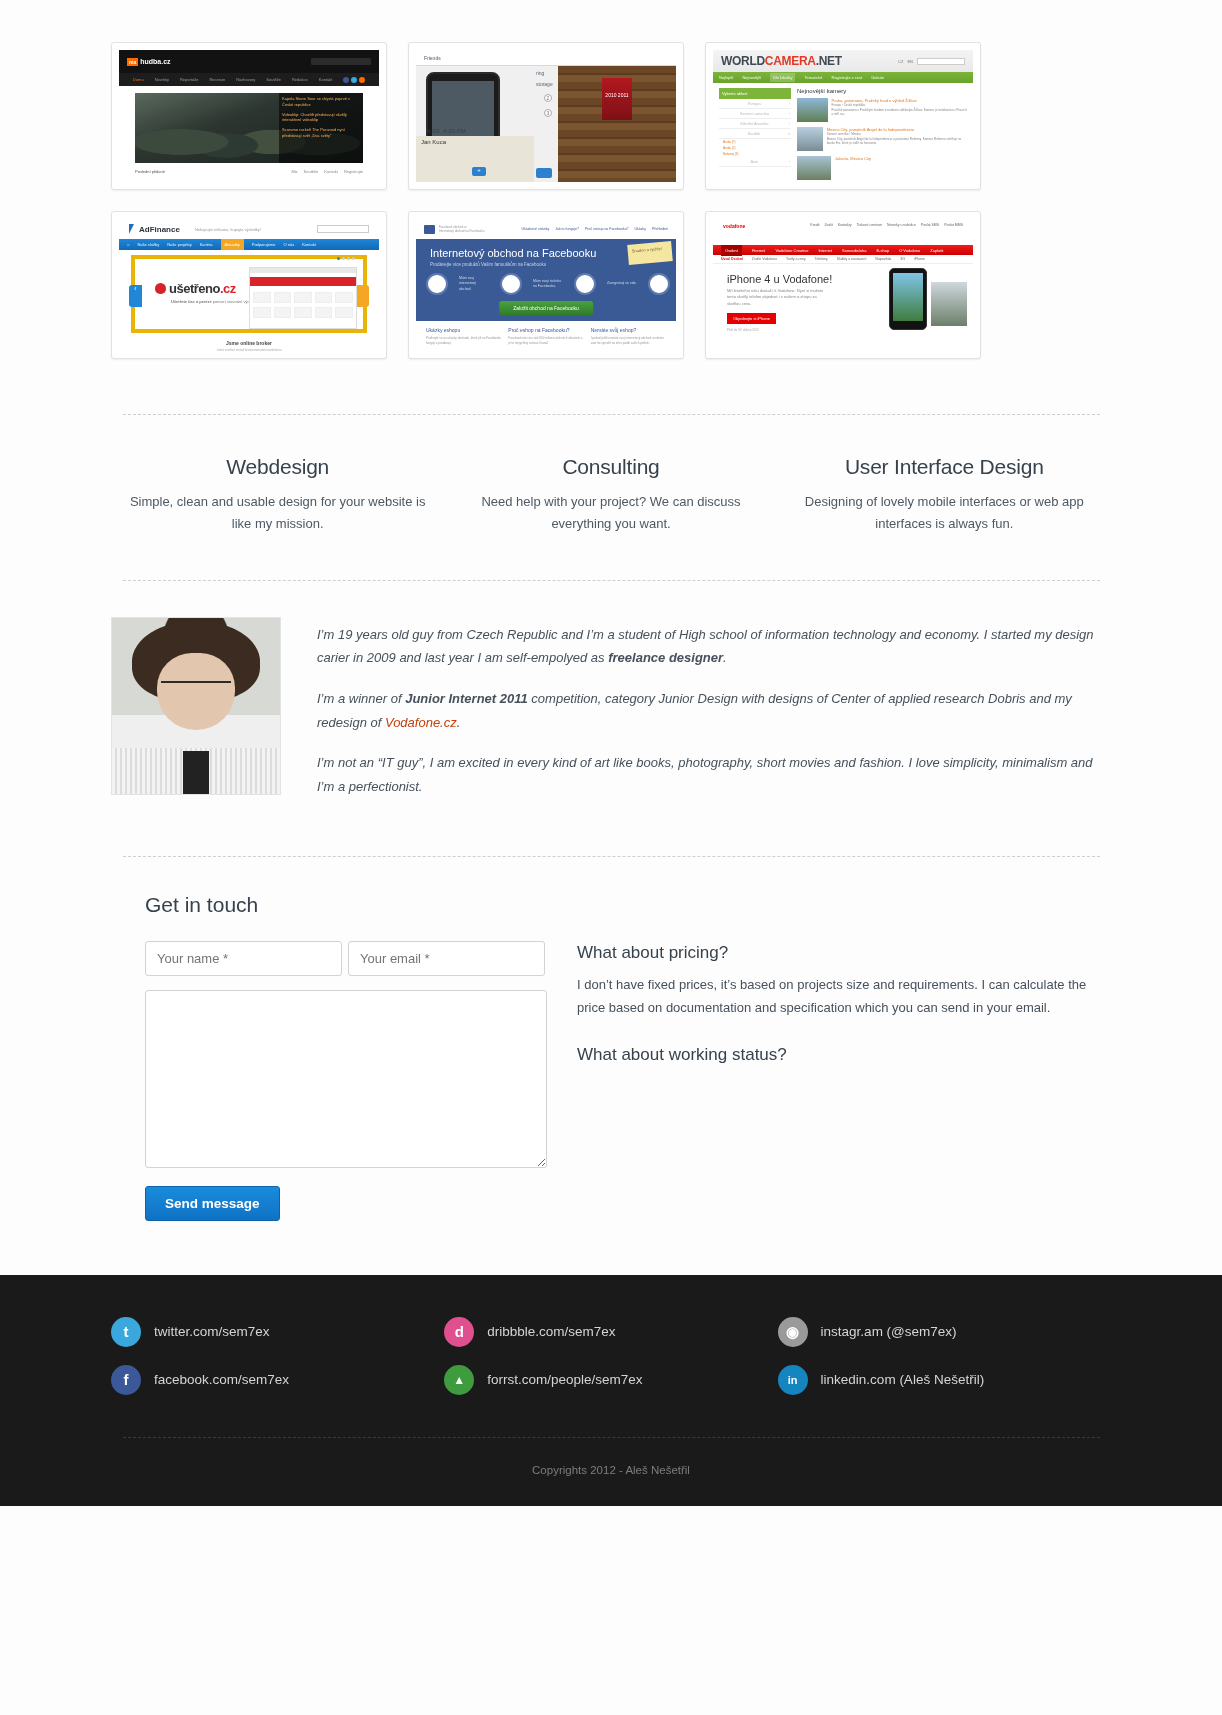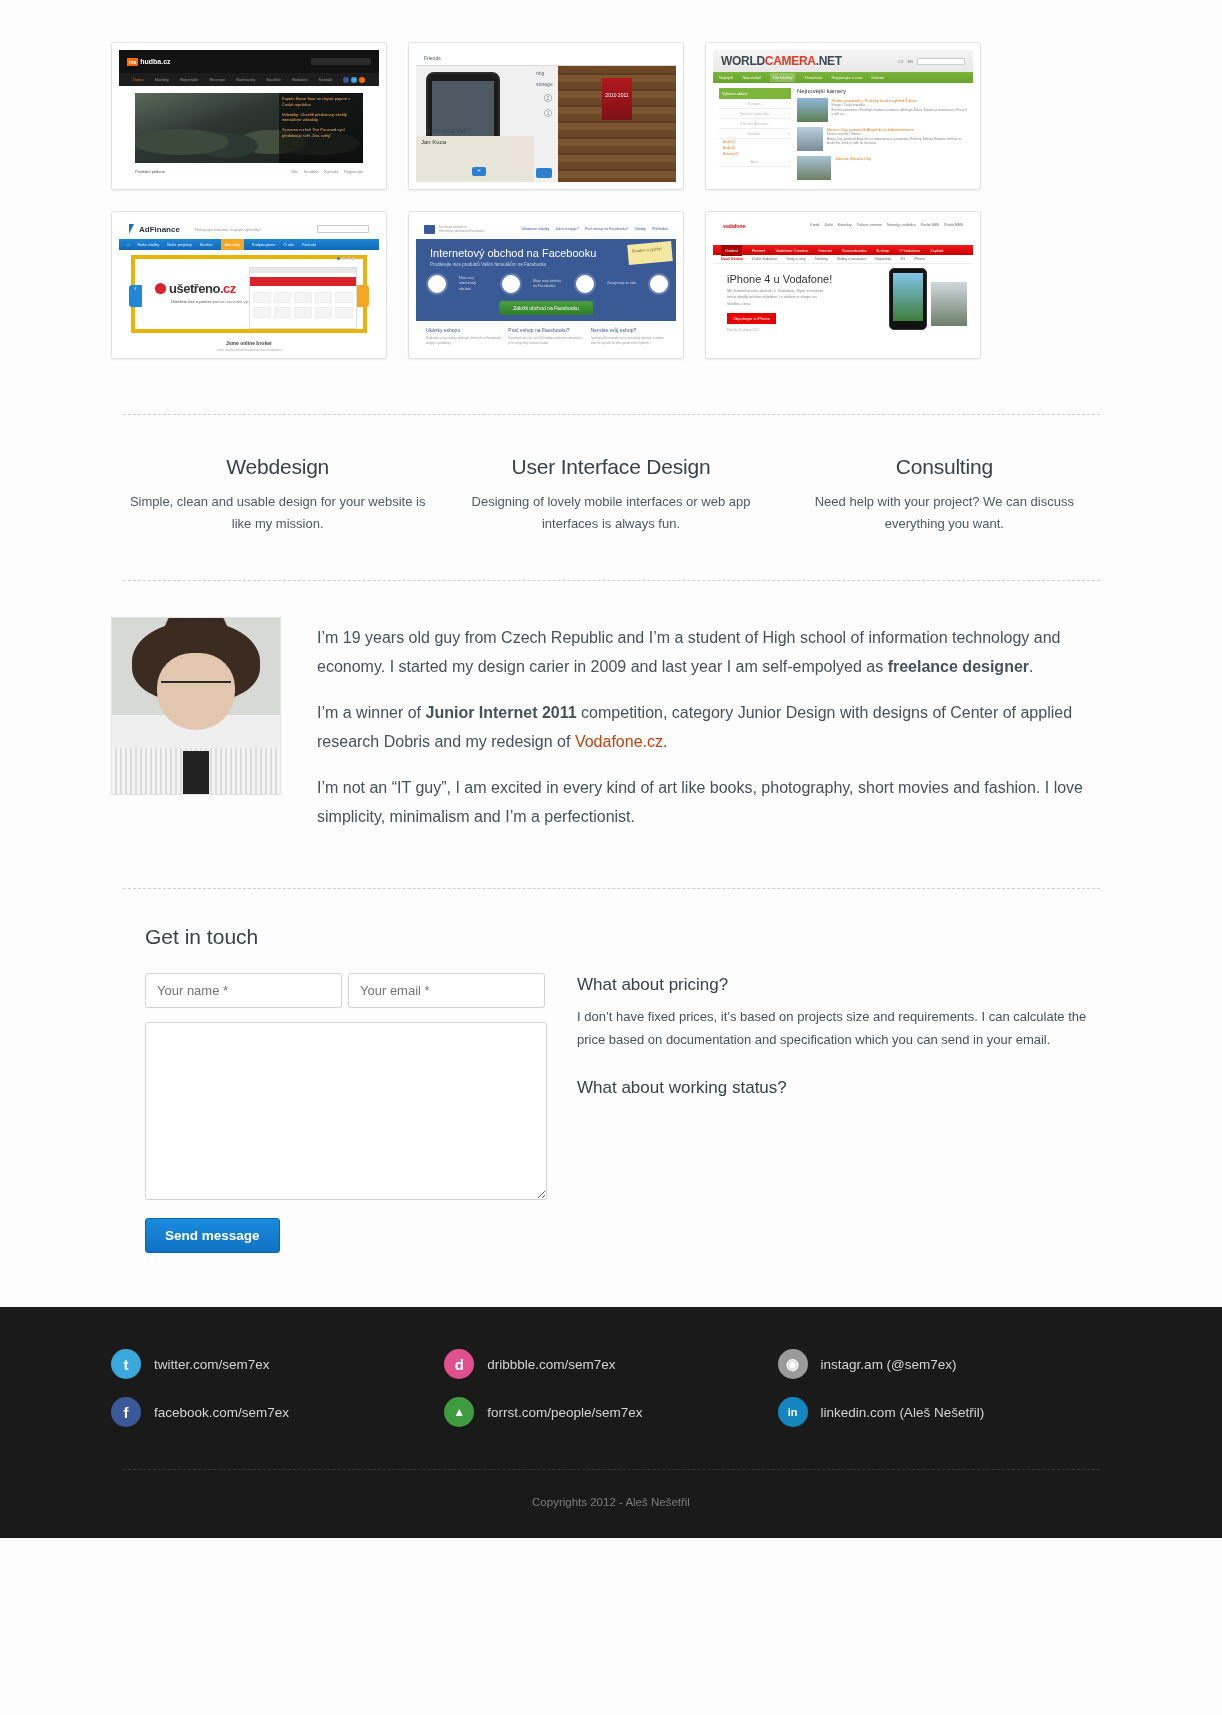--- a/index.html
+++ b/index.html
@@ -193,21 +193,21 @@
       linear-gradient(#d7d9d4 0 55%, #efefef 55% 100%);
     position: relative; overflow: hidden;
   }
   .about .photo .hair { position: absolute; left: 12%; top: 2%; width: 76%; height: 46%; background: #3b2b21; border-radius: 50% 50% 42% 42%; }
   .about .photo .face { position: absolute; left: 27%; top: 20%; width: 46%; height: 44%; background: #e3c6ae; border-radius: 45% 45% 50% 50%; }
   .about .photo .glass { position: absolute; left: 29%; top: 36%; width: 42%; height: 7%; border-top: 2px solid #2a2a2a; }
   .about .photo .shirt { position: absolute; left: 0; bottom: 0; width: 100%; height: 26%;
     background: repeating-linear-gradient(90deg,#f3f3f3 0 3px,#dcdcdc 3px 5px); }
   .about .photo .tie { position: absolute; left: 42%; bottom: 0; width: 16%; height: 24%; background: #222; }
   .about .bio { flex: 1; padding-top: 6px; }
-  .about .bio p { font-size: 16px; line-height: 1.82; color: #46515c; margin-bottom: 17px; }
+  .about .bio p { font-size: 13px; line-height: 1.82; color: #46515c; margin-bottom: 17px; font-style: italic; }
   .about .bio p b { font-weight: 700; }
   .about .bio a { color: #c2410c; text-decoration: none; }
 
   
   .contact { width: 1000px; margin: 0 auto; padding: 36px 0 54px; }
   .contact h3 { font-size: 21px; font-weight: 400; color: #37424c; padding-left: 34px; margin-bottom: 24px; }
   .contact .cols { display: flex; gap: 30px; padding-left: 34px; }
   .formcol { width: 402px; }
   .formrow { display: flex; gap: 6px; margin-bottom: 14px; }
   .formrow input {
@@ -551,26 +551,26 @@
 
   <div style="height:55px"></div>
   <div class="divider"></div>
 
   <div class="services">
     <div class="service">
       <h3>Webdesign</h3>
       <p>Simple, clean and usable design for your website is like my mission.</p>
     </div>
     <div class="service">
+      <h3>Consulting</h3>
+      <p>Need help with your project? We can discuss everything you want.</p>
+    </div>
+    <div class="service">
       <h3>User Interface Design</h3>
       <p>Designing of lovely mobile interfaces or web app interfaces is always fun.</p>
-    </div>
-    <div class="service">
-      <h3>Consulting</h3>
-      <p>Need help with your project? We can discuss everything you want.</p>
     </div>
   </div>
 
   <div style="height:44px"></div>
   <div class="divider"></div>
 
   <div class="about">
     <div class="photo">
       <span class="hair"></span>
         <span class="face"></span>

